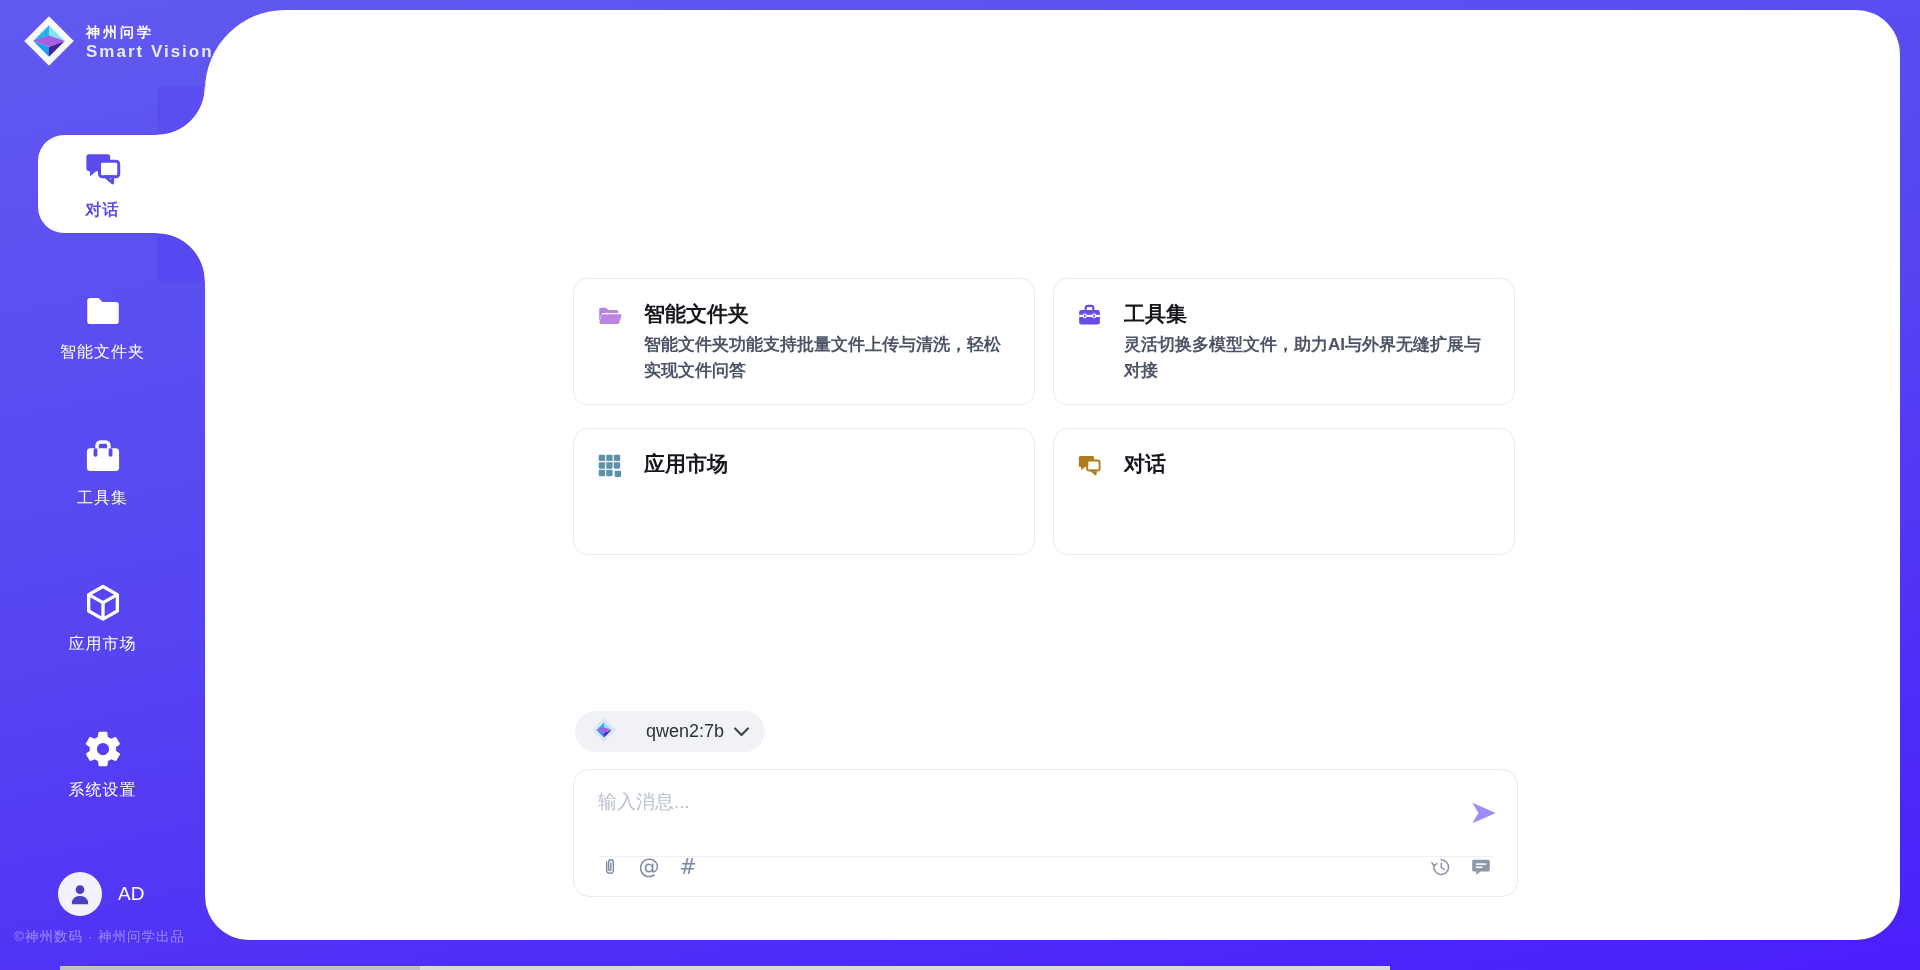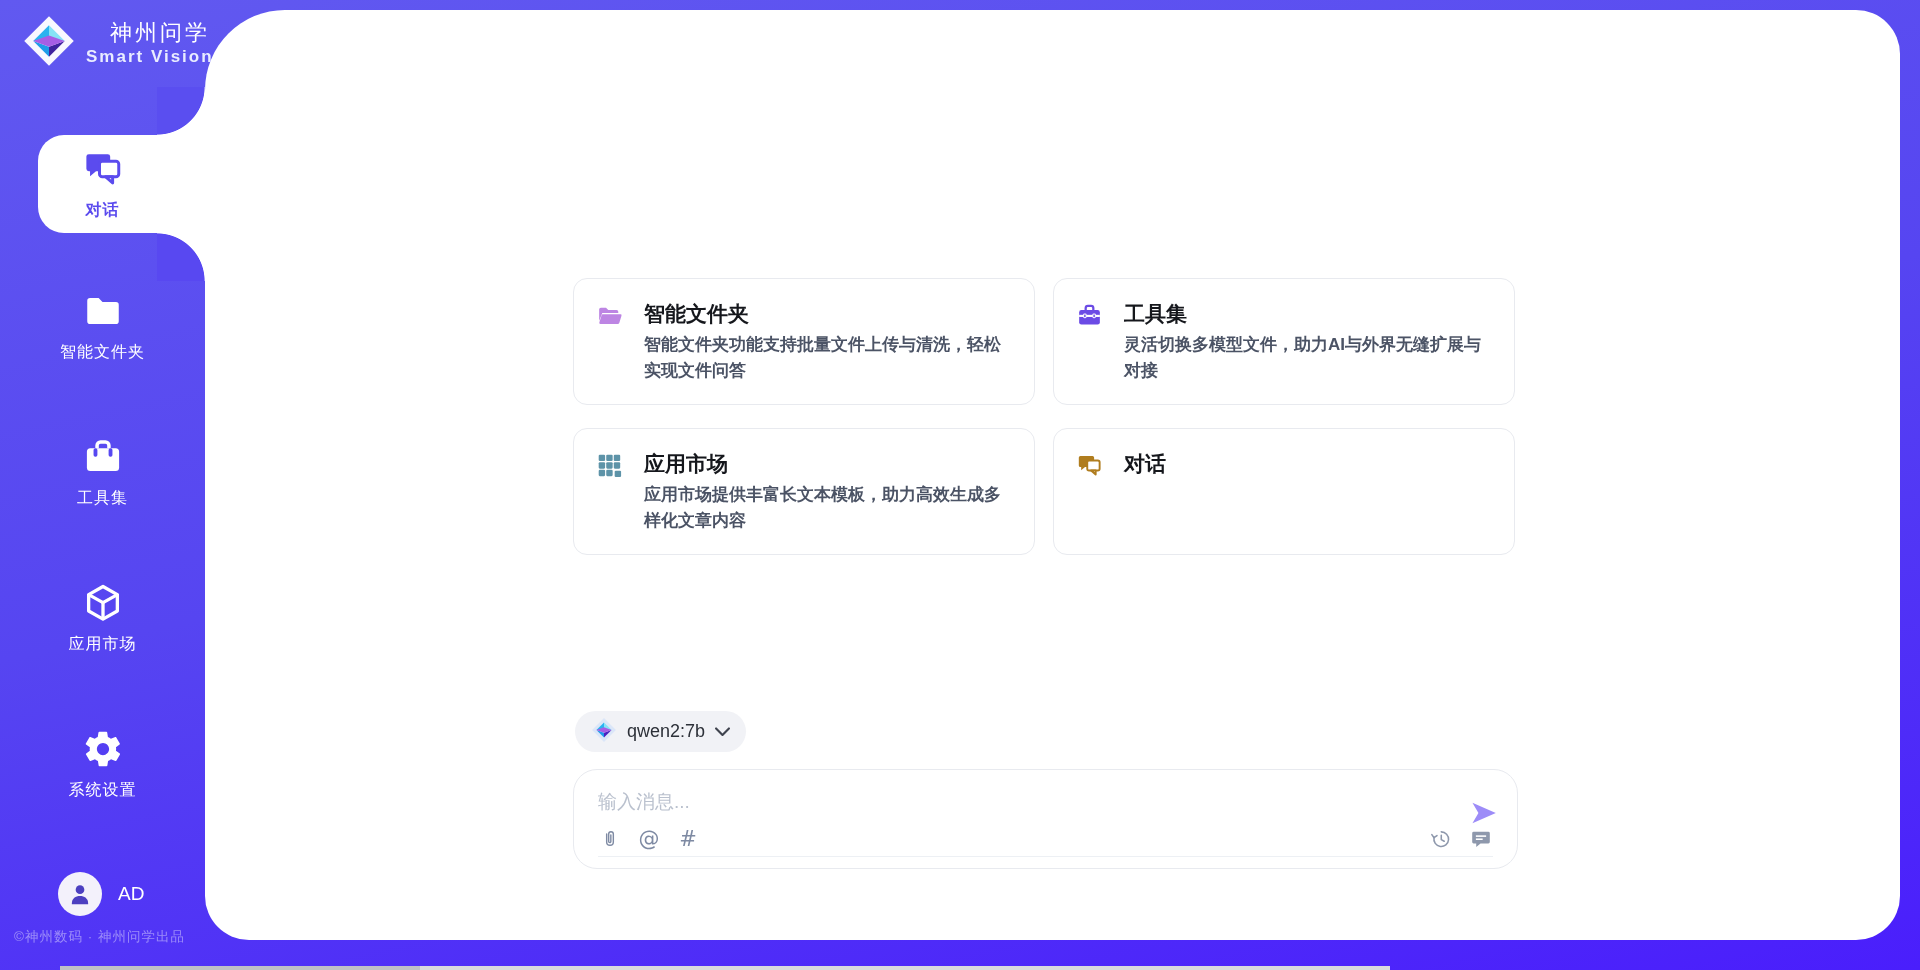--- a/index.html
+++ b/index.html
@@ -8,21 +8,21 @@
 
   .stage { position:relative; width:1920px; height:970px; overflow:hidden;
            background:linear-gradient(168deg,#6159F0 0%,#5645F1 48%,#4A1EFC 100%); }
 
   
   .panel { position:absolute; left:205px; top:10px; width:1695px; height:930px;
            background:#fff; border-radius:80px 44px 44px 44px; }
 
   
   .brand { position:absolute; left:22px; top:14px; display:flex; align-items:center; gap:10px; }
-  .brand-name { color:#fff; font-size:22px; font-weight:normal; letter-spacing:3px; line-height:1.25;margin-left:24px; }
+  .brand-name { color:#fff; font-size:14px; font-weight:bold; letter-spacing:3px; line-height:1.25; }
   .brand-sub  { color:#e9ecff; font-size:17px; letter-spacing:2px;font-weight:bold; }
 
   .nav-item { position:absolute; left:0; width:205px; text-align:center; cursor:pointer; }
   .nav-item svg { display:block; margin:0 auto 10px auto; }
   .nav-label { color:#fff; font-size:16px; letter-spacing:1px; }
 
   .active-blob { position:absolute; left:38px; top:135px; width:167px; height:98px;
                  background:#fff; border-radius:26px 0 0 26px; }
   .fillet-top { position:absolute; left:157px; top:87px; width:48px; height:48px;
                 background:radial-gradient(circle 48px at 0 0,#5A4EF0 0 47.2px,#fff 48px); }
@@ -48,25 +48,25 @@
   .card-desc  { position:absolute; left:70px; top:53px; right:22px; font-size:17px; line-height:1.55; color:#4b5365;font-weight:bold; }
   .card.c1 { left:573px;  top:278px; }
   .card.c2 { left:1053px; top:278px; }
   .card.c3 { left:573px;  top:428px; }
   .card.c4 { left:1053px; top:428px; }
 
   
   .model-pill { position:absolute; left:575px; top:711px; height:41px; padding:0 16px;
                 display:flex; align-items:center; gap:10px; background:#f1f2f6;
                 border-radius:21px; cursor:pointer; }
-  .model-name { font-size:18px; color:#2c3038; }
-
-  
-  .composer { position:absolute; left:573px; top:769px; width:945px; height:100px;
-              background:#fff; border:1.5px solid #e8eaef; border-radius:24px; }
+  .model-name { font-size:18px; color:#2c3038;margin-left:19px; }
+
+  
+  .composer { position:absolute; left:573px; top:769px; width:945px; height:128px;
+              background:#fff; border:1.5px solid #e8eaef; border-radius:16px; }
   .composer-input { position:absolute; left:24px; top:16px; width:840px; height:32px;
                     border:none; outline:none; font-size:19px; color:#2c3038;
                     font-family:"Liberation Sans","DejaVu Sans",sans-serif; background:transparent; }
   .composer-input::placeholder { color:#bac1ce; }
   .send-btn { position:absolute; right:18px; top:28px; width:30px; height:30px; cursor:pointer; background:none; border:none; }
   .composer-divider { position:absolute; left:24px; right:24px; top:86px; height:1px; background:#edf0f4; }
   .tool-left { position:absolute; left:24px; bottom:16px; display:flex; align-items:center; gap:15px; }
   .tool-right { position:absolute; right:24px; bottom:16px; display:flex; align-items:center; gap:16px; }
   .tool-btn { background:none; border:none; cursor:pointer; display:flex; align-items:center; justify-content:center;
               width:24px; height:26px; color:#7e8aa3; font-size:21px; font-family:"DejaVu Sans",sans-serif; }
@@ -202,21 +202,20 @@
         <rect x="15.8" y="2.4" width="5.7" height="5.7" rx="1"></rect>
         <rect x="2.4" y="9.1" width="5.7" height="5.7" rx="1"></rect>
         <rect x="9.1" y="9.1" width="5.7" height="5.7" rx="1"></rect>
         <rect x="15.8" y="9.1" width="5.7" height="5.7" rx="1"></rect>
         <rect x="2.4" y="15.8" width="5.7" height="5.7" rx="1"></rect>
         <rect x="9.1" y="15.8" width="5.7" height="5.7" rx="1"></rect>
         <rect x="16.6" y="16.6" width="5.7" height="5.7" rx="1"></rect>
       </svg>
     </span>
     <div class="card-title">应用市场</div>
-    <div class="card-desc">应用市场提供丰富长文本模板，助力高效生成多样化文章内容</div>
   </div>
 
   <div class="card c4">
     <span class="card-icon">
       <svg width="27" height="27" viewBox="0 0 24 24" style="color:#B07D1E" fill="none">
         <path d="M2.5,3.5 h12.2 a1.4,1.4 0 0 1 1.4,1.4 v7 a1.4,1.4 0 0 1 -1.4,1.4 H8 L4.6,16.2 V13.3 H3.9 a1.4,1.4 0 0 1 -1.4,-1.4 v-7 a1.4,1.4 0 0 1 1.4,-1.4 z" fill="currentColor"></path>
         <rect x="10" y="7.6" width="11" height="8.8" rx="1.6" fill="#fff" stroke="currentColor" stroke-width="1.7"></rect>
         <path d="M13.4,16.4 h4.1 v3.6 z" fill="#fff" stroke="currentColor" stroke-width="1.7" stroke-linejoin="round"></path>
       </svg>
     </span>

